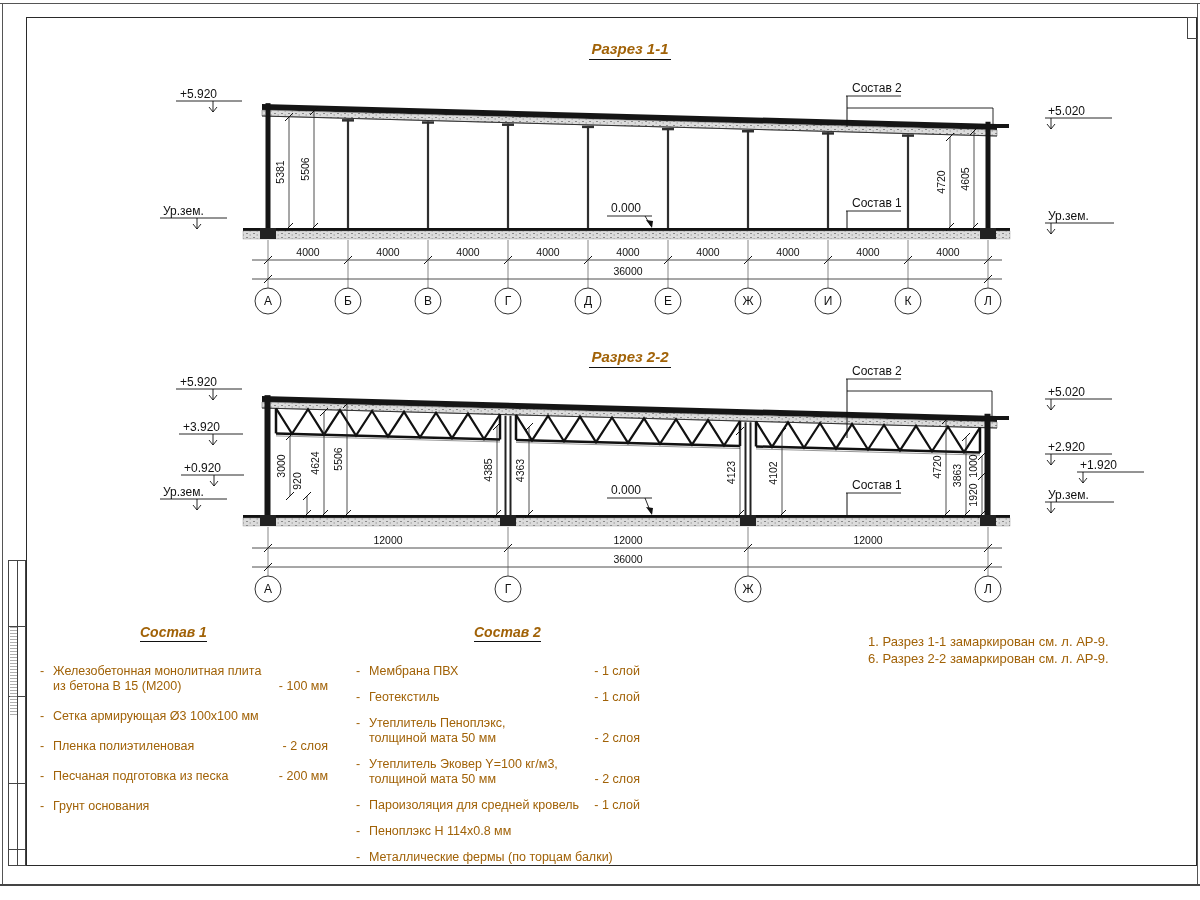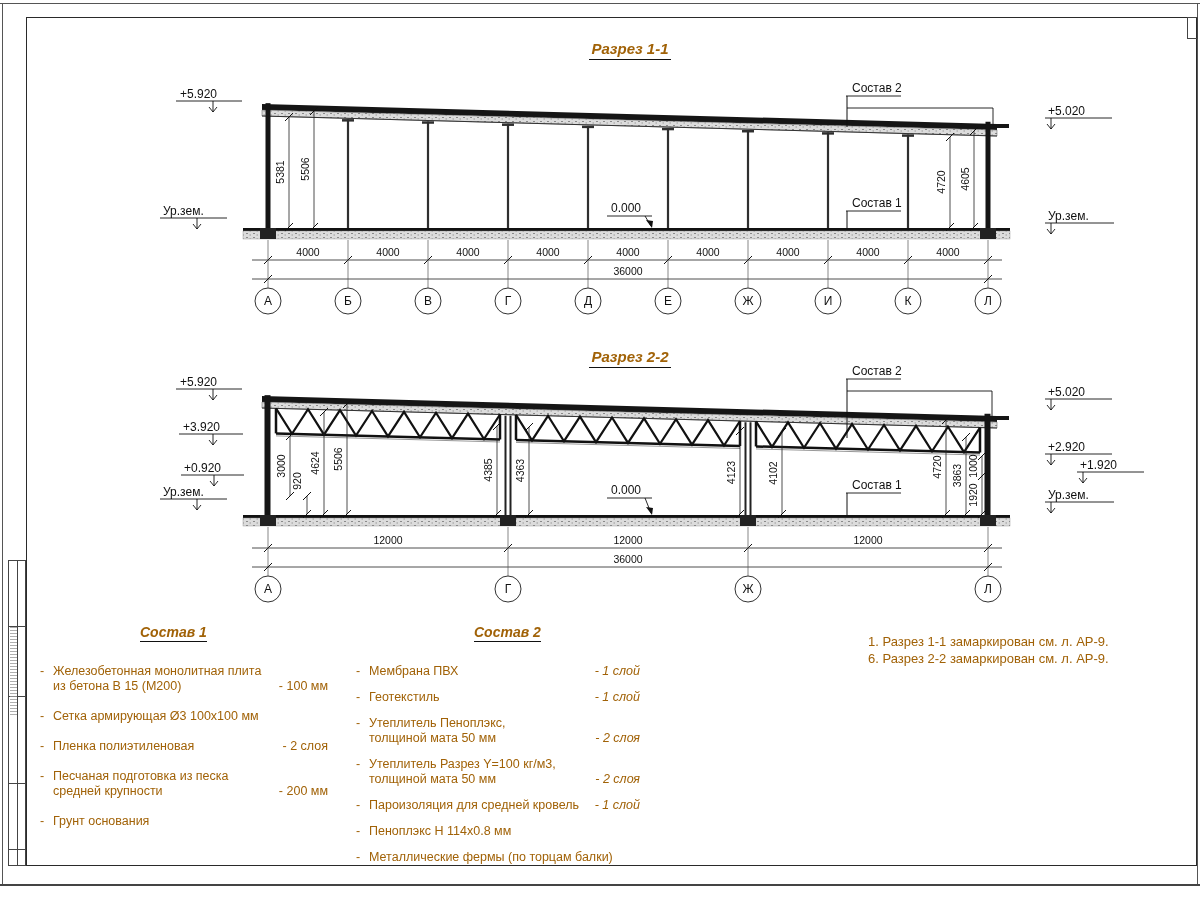--- a/index.html
+++ b/index.html
@@ -32,21 +32,21 @@
                  border-bottom:1.2px solid #111;padding-bottom:1px;margin-bottom:4px;}
   .comp .items{margin-top:18px;}
   .item{position:relative;}
   #comp1 .item{margin-bottom:15px;}
   #comp2 .item{margin-bottom:11px;}
   .ln{display:flex;}
   .dash{width:13px;flex:none;}
   .cont{padding-left:13px;align-items:center;}
   .qty{position:absolute;bottom:0;white-space:nowrap;}
   #comp1 .qty{right:4px;}
-  #comp2 .qty{right:22px;font-style:italic;}
+  #comp2 .qty{right:22px;}
   #notes{position:absolute;left:868px;top:634px;font-size:13px;line-height:16.5px;}
 </style>
 </head>
 <body>
 
 <div id="page">
 
   <div class="hline" style="left:0;top:3px;width:1200px;"></div>
   <div class="hline" style="left:0;top:884px;width:1200px;height:1.5px;background:#444;"></div>
   <div class="vline" style="left:2px;top:3px;height:881px;"></div>
@@ -384,23 +384,20 @@
             <span class="dash">-</span>
             <span>Пленка полиэтиленовая</span>
           </div>
           <span class="qty">-  2 слоя</span>
         </div>
         <div class="item">
           <div class="ln">
             <span class="dash">-</span>
             <span>Песчаная подготовка из песка</span>
           </div>
-          <div class="ln cont">
-            <span>средней крупности</span>
-          </div>
           <span class="qty">- 200 мм</span>
         </div>
         <div class="item">
           <div class="ln">
             <span class="dash">-</span>
             <span>Грунт основания</span>
           </div>
         </div>
       </div>
   </div>
@@ -427,21 +424,21 @@
             <span>Утеплитель Пеноплэкс,</span>
           </div>
           <div class="ln cont">
             <span>толщиной мата 50 мм</span>
           </div>
           <span class="qty">- 2 слоя</span>
         </div>
         <div class="item">
           <div class="ln">
             <span class="dash">-</span>
-            <span>Утеплитель Разрез Y=100 кг/м3,</span>
+            <span>Утеплитель Эковер Y=100 кг/м3,</span>
           </div>
           <div class="ln cont">
             <span>толщиной мата 50 мм</span>
           </div>
           <span class="qty">- 2 слоя</span>
         </div>
         <div class="item">
           <div class="ln">
             <span class="dash">-</span>
             <span>Пароизоляция для средней кровель</span>

